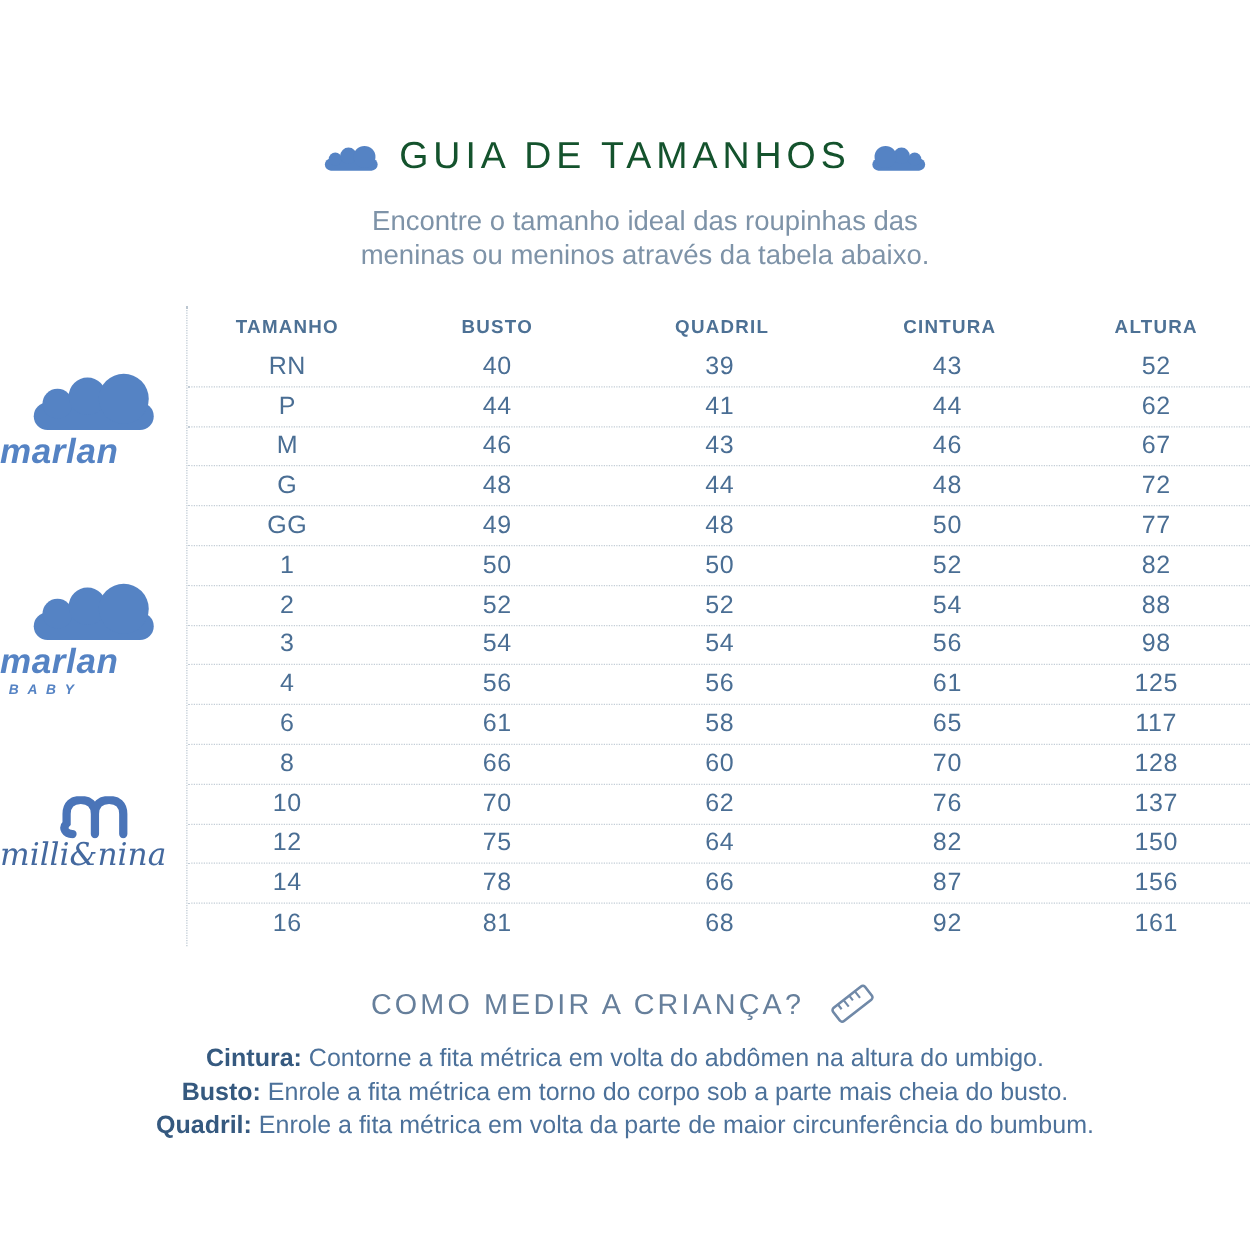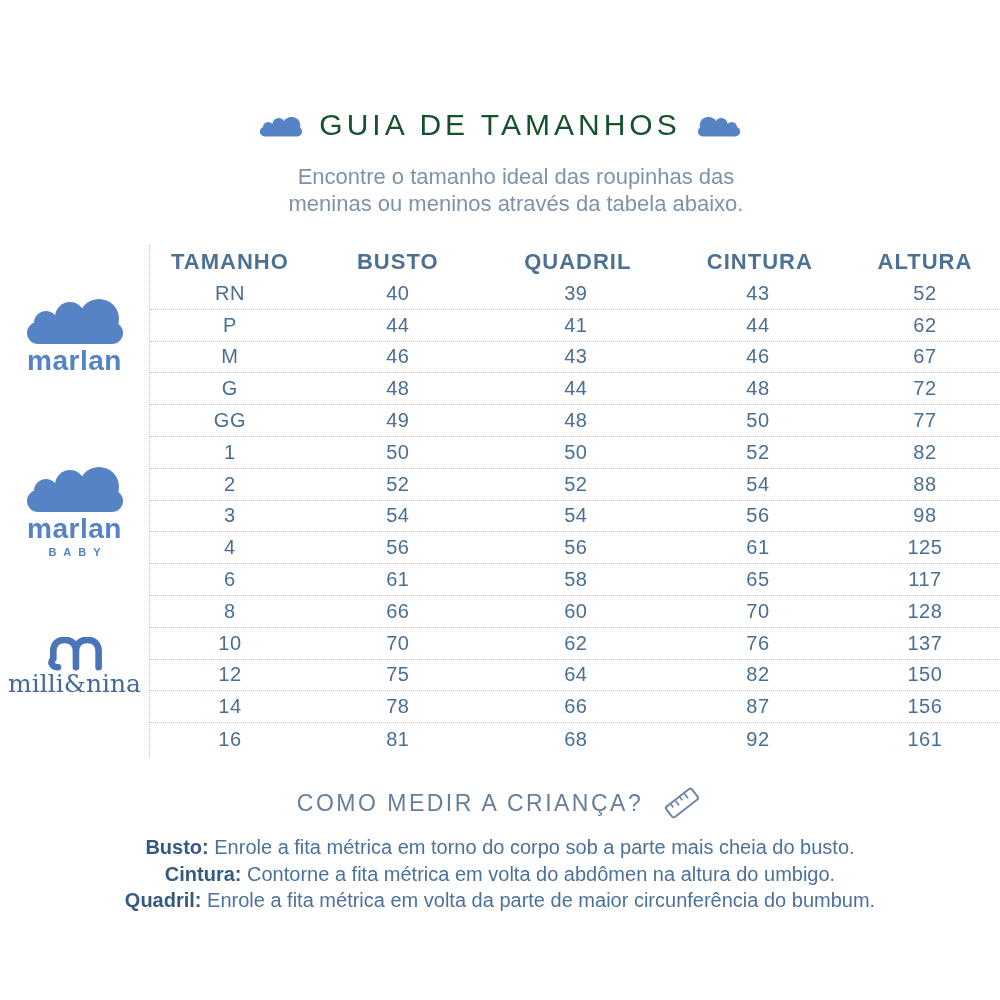--- a/index.html
+++ b/index.html
@@ -20,21 +20,21 @@
     color:#14532d;
   }
   .cloud-sm{width:44px;height:23px;flex:0 0 auto;}
   .cloud-sm.flip{transform:scaleX(-1);}
   .subtitle{
     position:absolute;top:163px;left:0;width:1000px;
     text-align:center;font-size:22px;line-height:27px;color:#7e93a8;padding-left:16px;
   }
   
   .left-col{position:absolute;left:0;top:245px;width:149px;height:520px;}
-  .logo{position:absolute;left:0;width:149px;text-align:center;color:#5583c4;}
+  .logo{position:absolute;left:0;width:149px;color:#5583c4;font-style:italic;}
   .logo-marlan{top:48px;}
   .logo-baby{top:216px;}
   .logo-milli{top:392px;}
   .logo .cloud-lg{width:104px;height:52px;display:block;margin:0 auto;}
   .logo .wordmark{
     font-size:28px;font-weight:700;letter-spacing:0.5px;line-height:28px;
     color:#5583c4;margin-top:2px;
   }
   .logo .baby-sub{
     font-size:11px;font-weight:700;letter-spacing:7px;color:#5583c4;
@@ -47,21 +47,21 @@
   }
   
   .table-wrap{
     position:absolute;left:149px;top:245px;width:851px;height:512px;
     border-left:1px dotted #bcc7d1;
     box-sizing:border-box;
   }
   .thead,.tr{display:flex;width:100%;}
   .th{
     height:33px;display:flex;align-items:center;justify-content:center;
-    font-size:22px;font-weight:700;letter-spacing:1px;color:#4d7195;
+    font-size:15px;font-weight:700;letter-spacing:1px;color:#4d7195;
   }
   .tr{height:31.8px;border-bottom:1px dotted #c3cdd6;box-sizing:border-box;text-align:right;}
   .tr:last-child{border-bottom:none;}
   .td{
     display:flex;align-items:center;justify-content:center;
     font-size:20px;font-weight:500;color:#4a6e94;letter-spacing:0.5px;
   }
   .col0{width:18.8%;}
   .col1{width:20.7%;}
   .col2{width:21.2%;}
@@ -269,18 +269,18 @@
     <h2>COMO MEDIR A CRIANÇA?</h2>
     <svg class="ruler-icon" viewBox="0 0 44 44">
       <g transform="rotate(-38 22 22)">
         <rect x="5" y="15" width="34" height="14" rx="2.5" fill="none" stroke="#7089a8" stroke-width="2.2"></rect>
         <path d="M12 15 v5 M18 15 v7 M24 15 v5 M30 15 v7" stroke="#7089a8" stroke-width="1.8" fill="none"></path>
       </g>
     </svg>
   </div>
 
   <div class="instructions">
+    <div><b>Cintura:</b><span> Contorne a fita métrica em volta do abdômen na altura do umbigo.</span></div>
     <div><b>Busto:</b><span> Enrole a fita métrica em torno do corpo sob a parte mais cheia do busto.</span></div>
-    <div><b>Cintura:</b><span> Contorne a fita métrica em volta do abdômen na altura do umbigo.</span></div>
     <div><b>Quadril:</b><span> Enrole a fita métrica em volta da parte de maior circunferência do bumbum.</span></div>
   </div>
 
 </div>
 
 </body></html>

